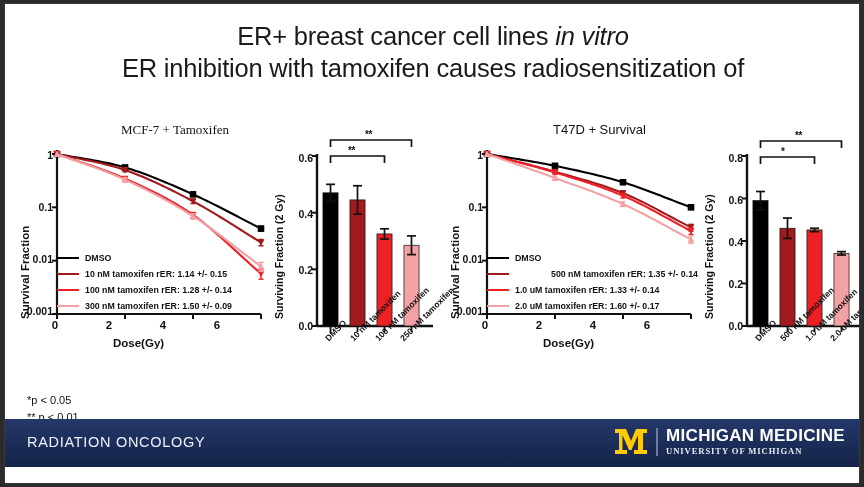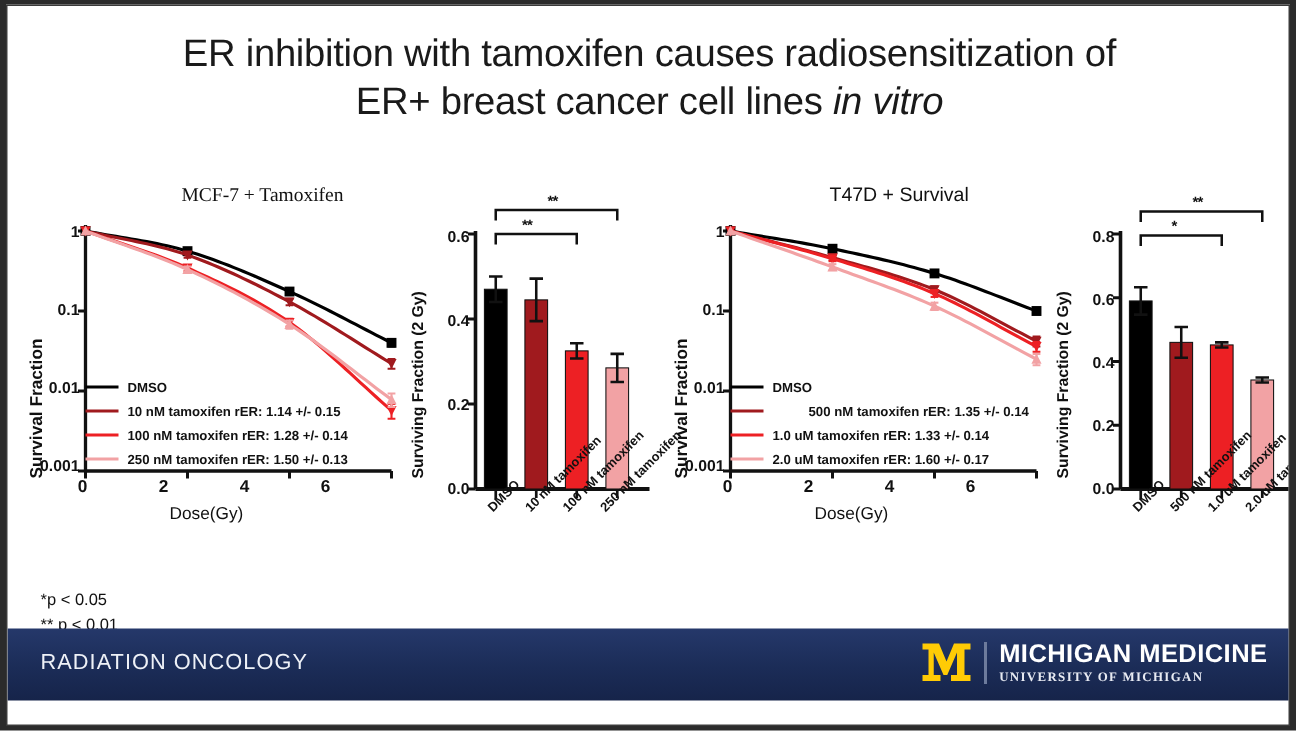--- a/index.html
+++ b/index.html
@@ -54,21 +54,21 @@
     font-weight:bold;
     color:#111;
     transform-origin:left top;
     transform:rotate(-90deg);
     white-space:nowrap;
   }
   .ylab-sm{font-size:10.5px;}
   .xlab{
     position:absolute;
     font-size:11.5px;
-    font-weight:normal;
+    font-weight:bold;
     color:#111;
     white-space:nowrap;
   }
   .tick-lbl{
     position:absolute;
     font-size:10.5px;
     font-weight:bold;
     color:#111;
     white-space:nowrap;
     text-align:right;
@@ -145,22 +145,22 @@
     color:#e7eaf2;font-size:8.6px;font-weight:bold;letter-spacing:0.9px;margin-top:3px;
     font-family:"Liberation Serif",serif;
   }
 </style>
 </head>
 <body>
 
 <div id="slide">
 
   <div id="title-block">
+    <div class="tline"><span>ER+ breast cancer cell lines </span><span class="ital">in vitro</span></div>
     <div class="tline">ER inhibition with tamoxifen causes radiosensitization of</div>
-    <div class="tline"><span>ER+ breast cancer cell lines </span><span class="ital">in vitro</span></div>
   </div>
 
   <div id="figure">
 
     <div class="panel" id="panel-mcf7-line" style="left:0px;top:0px;width:258px;height:270px;">
       <div class="panel-title" style="left:108px;top:18px;font-family:Liberation Serif, serif;">MCF-7 + Tamoxifen</div>
       <div class="ylab" style="left:6px;top:215px;">Survival Fraction</div>
       <div class="xlab" style="left:100px;top:233px;">Dose(Gy)</div>
       <div class="tick-lbl" style="left:8px;top:45px;width:32px;">1</div>
       <div class="tick-lbl" style="left:0px;top:97px;width:40px;">0.1</div>
@@ -238,21 +238,21 @@
           <line x1="245.4" y1="167.36850402914231" x2="250.6" y2="167.36850402914231" stroke="#F2A2A4" stroke-width="1.4"></line>
           <polygon points="248,158.82162118984107 251.4,165.42162118984106 244.6,165.42162118984106" fill="#F2A2A4"></polygon>
         </svg>
       <div class="legend-swatch" style="left:44px;top:153px;width:22px;background:#000;"></div>
       <div class="legend-swatch" style="left:44px;top:169px;width:22px;background:#A01A1E;"></div>
       <div class="legend-swatch" style="left:44px;top:185px;width:22px;background:#ED2024;"></div>
       <div class="legend-swatch" style="left:44px;top:201px;width:22px;background:#F2A2A4;"></div>
       <div class="legend-txt" style="left:72px;top:149px;">DMSO</div>
       <div class="legend-txt" style="left:72px;top:165px;">10 nM tamoxifen rER: 1.14 +/- 0.15</div>
       <div class="legend-txt" style="left:72px;top:181px;">100 nM tamoxifen rER: 1.28 +/- 0.14</div>
-      <div class="legend-txt" style="left:72px;top:197px;">250 nM tamoxifen rER: 1.50 +/- 0.13</div>
+      <div class="legend-txt" style="left:72px;top:197px;">300 nM tamoxifen rER: 1.50 +/- 0.09</div>
     </div>
 
     <div class="panel" id="panel-mcf7-bar" style="left:252px;top:0px;width:180px;height:290px;">
       <div class="ylab ylab-sm" style="left:8px;top:215px;">Surviving Fraction (2 Gy)</div>
       <div class="tick-lbl" style="left:14px;top:48px;width:34px;">0.6</div>
       <div class="tick-lbl" style="left:14px;top:104px;width:34px;">0.4</div>
       <div class="tick-lbl" style="left:14px;top:160px;width:34px;">0.2</div>
       <div class="tick-lbl" style="left:14px;top:216px;width:34px;">0.0</div>
       <svg id="svg-mcf7-bar" width="180" height="290" style="position:absolute;left:0;top:0;">
           <line x1="52" y1="50" x2="52" y2="222" stroke="#111" stroke-width="2.4"></line>
@@ -370,21 +370,21 @@
           <line x1="248" y1="132.00544011205568" x2="248" y2="139.48163761419096" stroke="#F2A2A4" stroke-width="1.4"></line>
           <line x1="245.4" y1="132.00544011205568" x2="250.6" y2="132.00544011205568" stroke="#F2A2A4" stroke-width="1.4"></line>
           <line x1="245.4" y1="139.48163761419096" x2="250.6" y2="139.48163761419096" stroke="#F2A2A4" stroke-width="1.4"></line>
           <polygon points="248,131.84319953749133 251.4,138.44319953749132 244.6,138.44319953749132" fill="#F2A2A4"></polygon>
         </svg>
       <div class="legend-swatch" style="left:44px;top:153px;width:22px;background:#000;"></div>
       <div class="legend-swatch" style="left:44px;top:169px;width:22px;background:#A01A1E;"></div>
       <div class="legend-swatch" style="left:44px;top:185px;width:22px;background:#ED2024;"></div>
       <div class="legend-swatch" style="left:44px;top:201px;width:22px;background:#F2A2A4;"></div>
       <div class="legend-txt" style="left:72px;top:149px;">DMSO</div>
-      <div class="legend-txt" style="left:60px;top:165px;padding-left:36px;">500 nM tamoxifen rER: 1.35 +/- 0.14</div>
+      <div class="legend-txt" style="left:72px;top:165px;padding-left:36px;">500 nM tamoxifen rER: 1.35 +/- 0.14</div>
       <div class="legend-txt" style="left:72px;top:181px;text-align:right;">1.0 uM tamoxifen rER: 1.33 +/- 0.14</div>
       <div class="legend-txt" style="left:72px;top:197px;">2.0 uM tamoxifen rER: 1.60 +/- 0.17</div>
     </div>
 
     <div class="panel" id="panel-t47d-bar" style="left:682px;top:0px;width:180px;height:290px;">
       <div class="ylab ylab-sm" style="left:8px;top:215px;">Surviving Fraction (2 Gy)</div>
       <div class="tick-lbl" style="left:14px;top:48px;width:34px;">0.8</div>
       <div class="tick-lbl" style="left:14px;top:90px;width:34px;">0.6</div>
       <div class="tick-lbl" style="left:14px;top:132px;width:34px;">0.4</div>
       <div class="tick-lbl" style="left:14px;top:174px;width:34px;">0.2</div>

